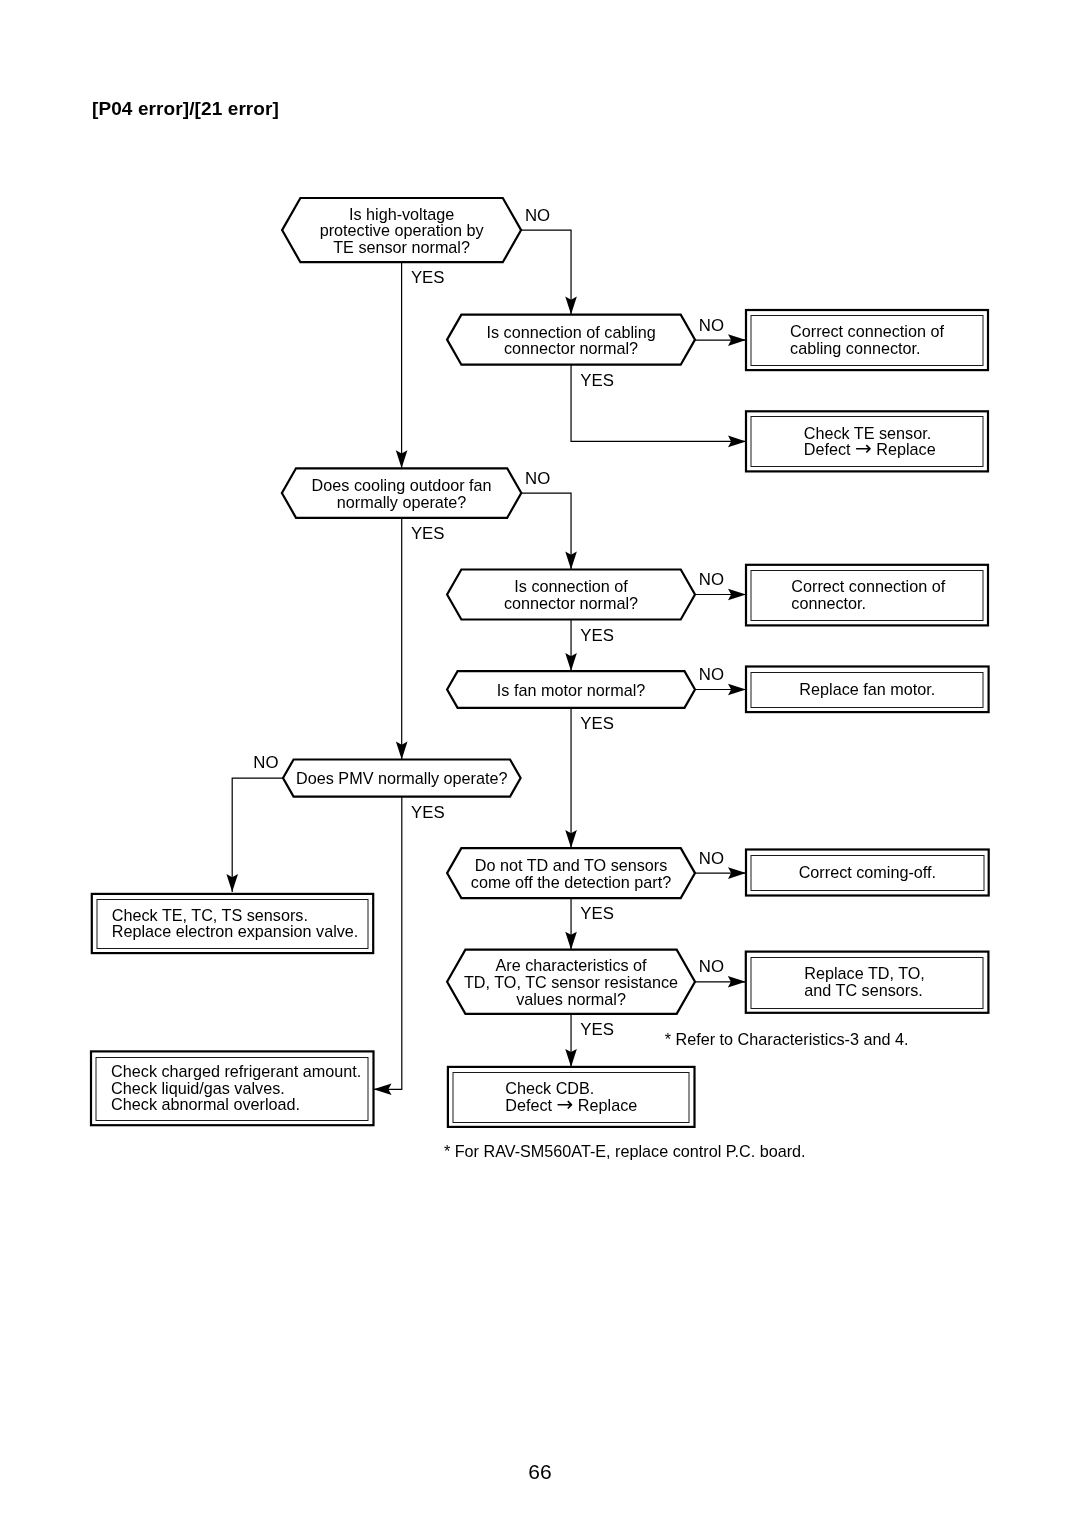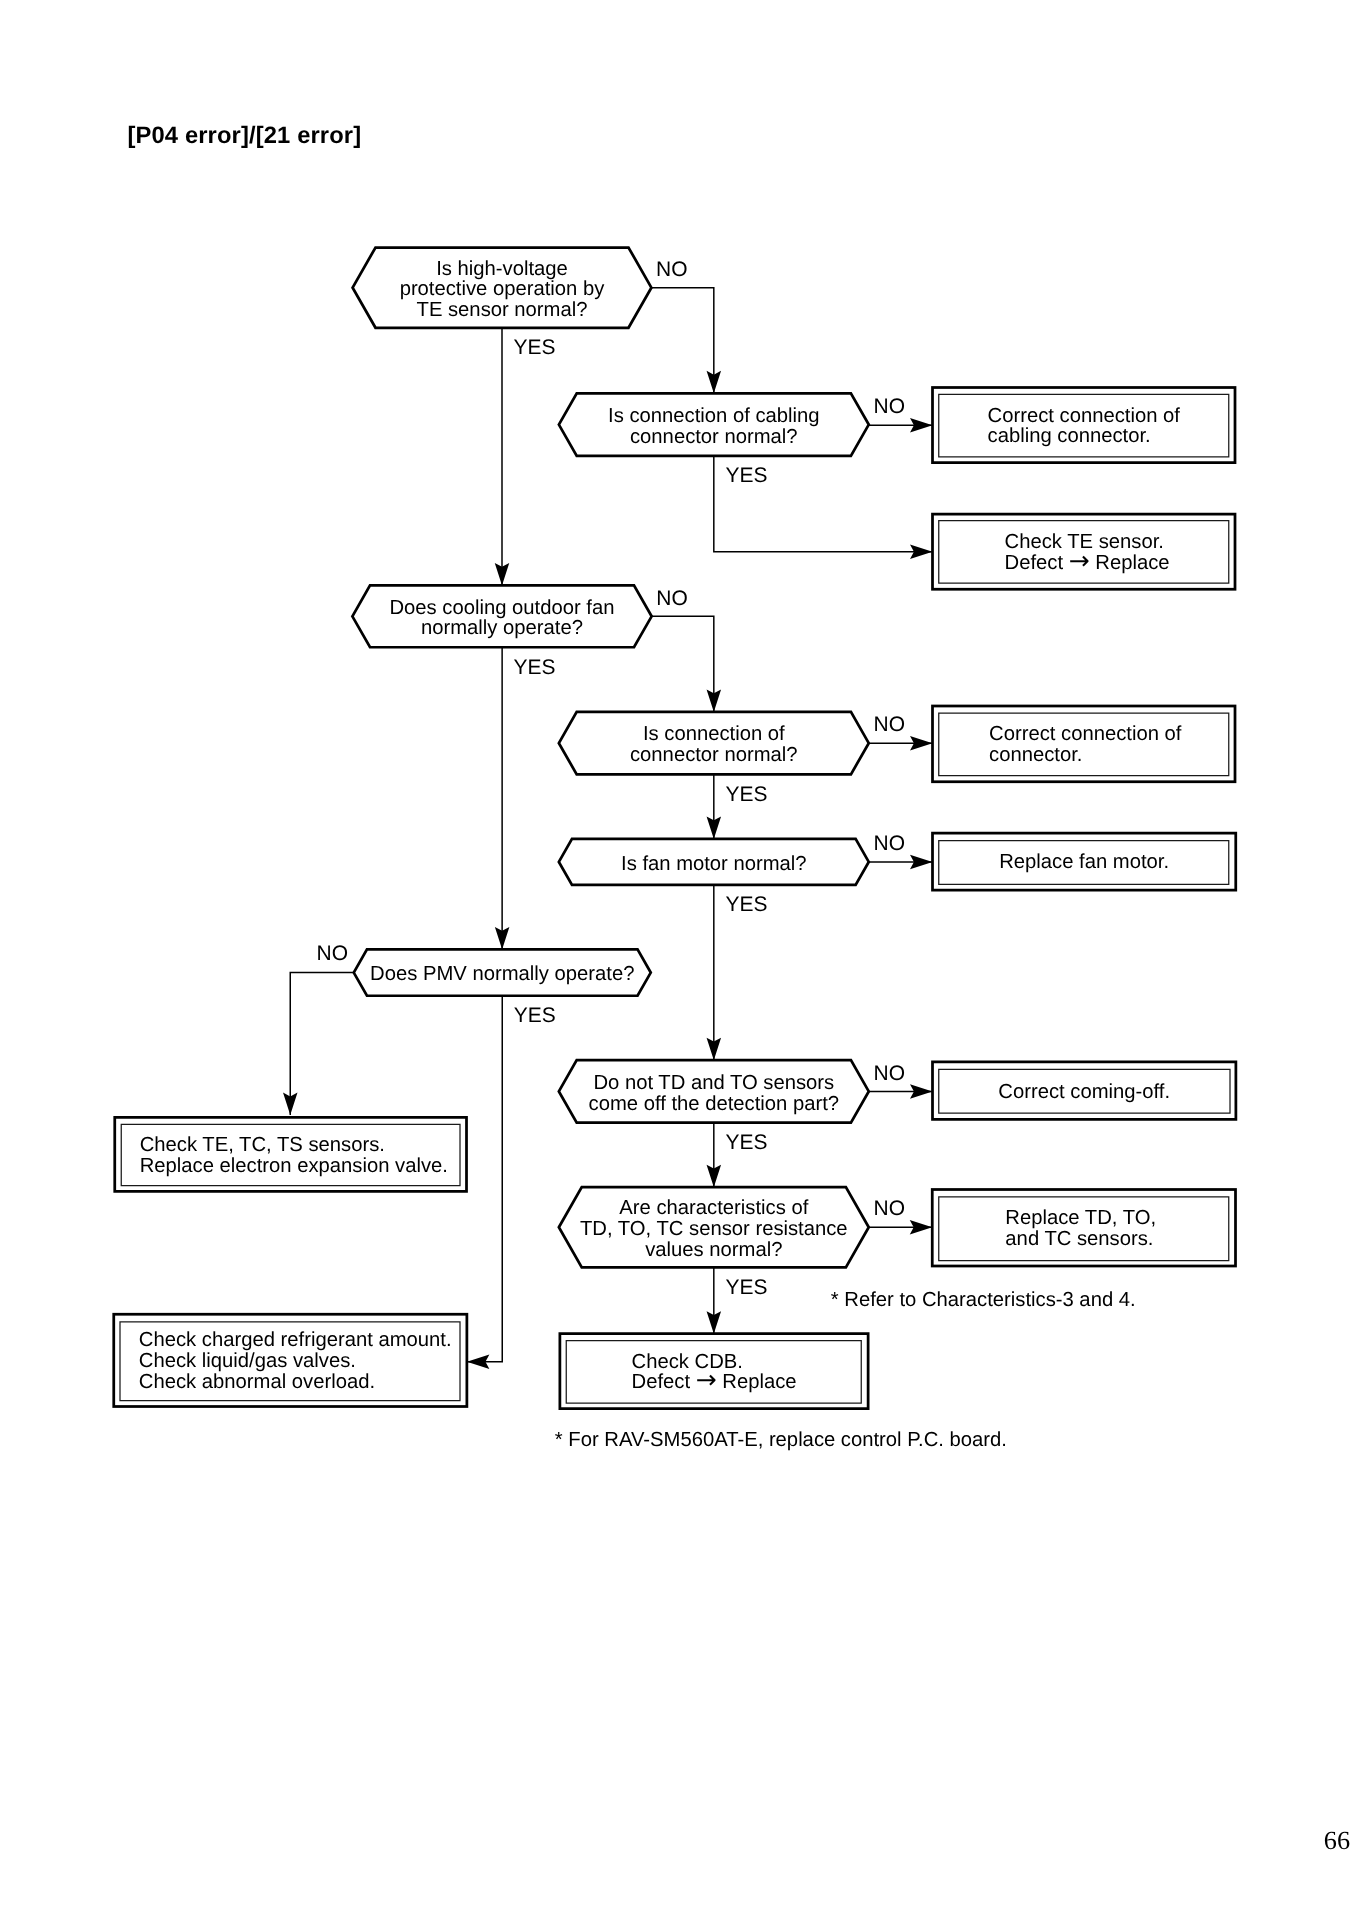--- a/index.html
+++ b/index.html
@@ -1,20 +1,20 @@
 <!DOCTYPE html>
 <html><head>
 <meta charset="utf-8">
 <title>P04 error / 21 error</title>
 <style>
   html,body{margin:0;padding:0;background:#ffffff;-webkit-font-smoothing:antialiased;}
   body{width:1080px;height:1525px;overflow:hidden;font-family:"Liberation Sans",sans-serif;color:#000;}
   #page{position:relative;width:1080px;height:1525px;background:#fff;}
-  #title{position:absolute;left:102px;top:98px;font-size:19px;font-weight:bold;letter-spacing:0.1px;white-space:nowrap;}
-  #pagenum{position:absolute;left:0;top:1460px;width:1080px;text-align:right;font-size:21px;font-family:Liberation Serif, serif;}
+  #title{position:absolute;left:92px;top:98px;font-size:19px;font-weight:bold;letter-spacing:0.1px;white-space:nowrap;}
+  #pagenum{position:absolute;left:0;top:1460px;width:1080px;text-align:center;font-size:21px;}
   svg#chart{position:absolute;left:0;top:0;width:1080px;height:1525px;}
   .shp{fill:#fff;stroke:#000;stroke-width:2.2;stroke-linejoin:miter;}
   .inb{fill:none;stroke:#1a1a1a;stroke-width:1;}
   .ln{fill:none;stroke:#000;stroke-width:1.2;}
   .ahead{fill:#000;stroke:none;}
   text{font-family:"Liberation Sans",sans-serif;font-size:16.2px;fill:#000;}
   text.edge{font-size:16.8px;}
   text.ctr{text-anchor:middle;}
   tspan.arw{font-family:"DejaVu Sans",sans-serif;font-size:20px;}
 </style>

